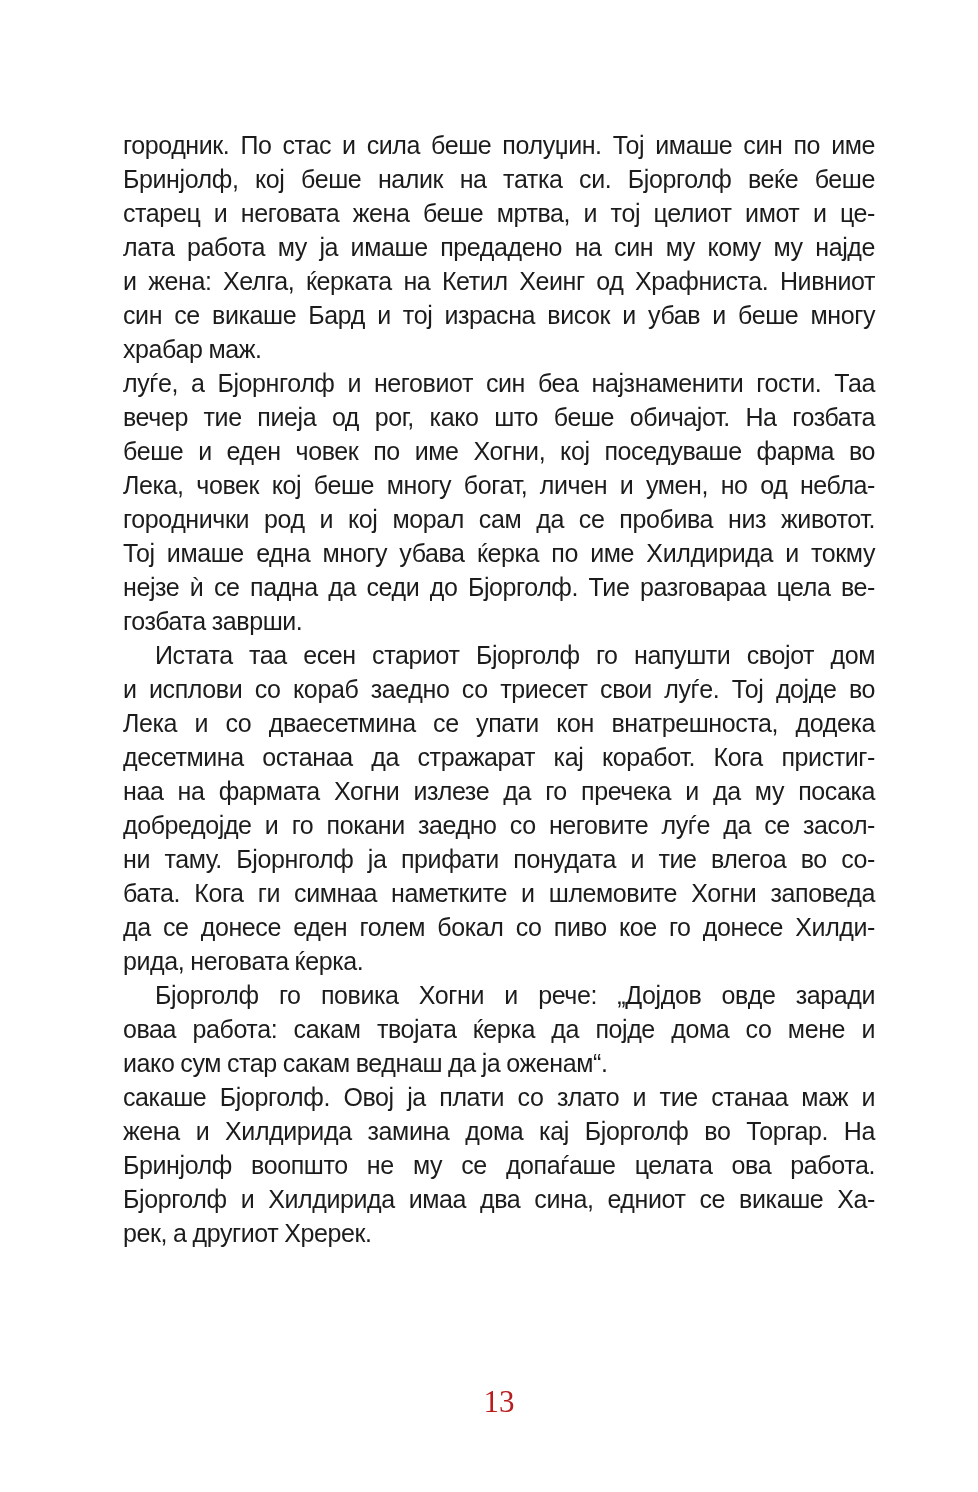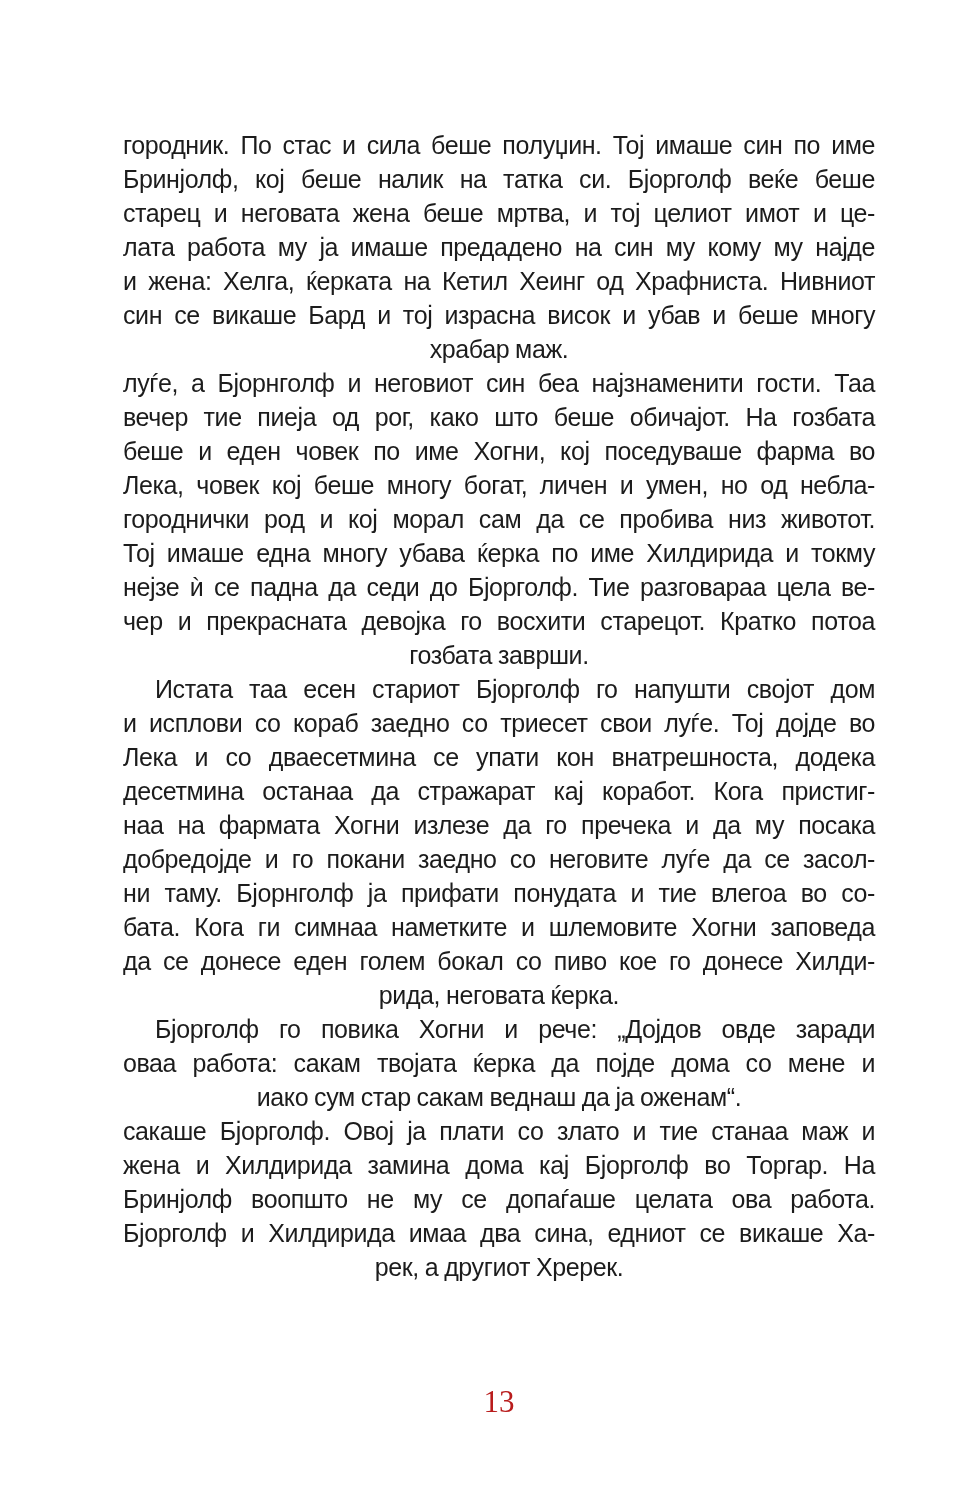--- a/index.html
+++ b/index.html
@@ -32,21 +32,21 @@
     color: #1c1c1c;
     font-family: "Liberation Sans", sans-serif;
   }
   .para {
     margin: 0;
     padding: 0;
   }
   .line {
     min-height: 34px;
     white-space: normal;
-    text-align: center;
+    text-align: left;
   }
   .line.just {
     text-align: justify;
     text-align-last: justify;
   }
   .line.indent {
     text-indent: 32px;
   }
   .page-number {
     position: absolute;
@@ -75,21 +75,20 @@
         <div class="line">храбар маж.</div>
       </div>
       <div class="para">
         <div class="line just">луѓе, а Бјорнголф и неговиот син беа најзнаменити гости. Таа</div>
         <div class="line just">вечер тие пиеја од рог, како што беше обичајот. На гозбата</div>
         <div class="line just">беше и еден човек по име Хогни, кој поседуваше фарма во</div>
         <div class="line just">Лека, човек кој беше многу богат, личен и умен, но од небла-</div>
         <div class="line just">городнички род и кој морал сам да се пробива низ животот.</div>
         <div class="line just">Тој имаше една многу убава ќерка по име Хилдирида и токму</div>
         <div class="line just">нејзе ѝ се падна да седи до Бјорголф. Тие разговараа цела ве-</div>
-        <div class="line just">чер и прекрасната девојка го восхити старецот. Кратко потоа</div>
         <div class="line">гозбата заврши.</div>
       </div>
       <div class="para">
         <div class="line just indent">Истата таа есен стариот Бјорголф го напушти својот дом</div>
         <div class="line just">и исплови со кораб заедно со триесет свои луѓе. Тој дојде во</div>
         <div class="line just">Лека и со дваесетмина се упати кон внатрешноста, додека</div>
         <div class="line just">десетмина останаа да стражарат кај коработ. Кога пристиг-</div>
         <div class="line just">наа на фармата Хогни излезе да го пречека и да му посака</div>
         <div class="line just">добредојде и го покани заедно со неговите луѓе да се засол-</div>
         <div class="line just">ни таму. Бјорнголф ја прифати понудата и тие влегоа во со-</div>

